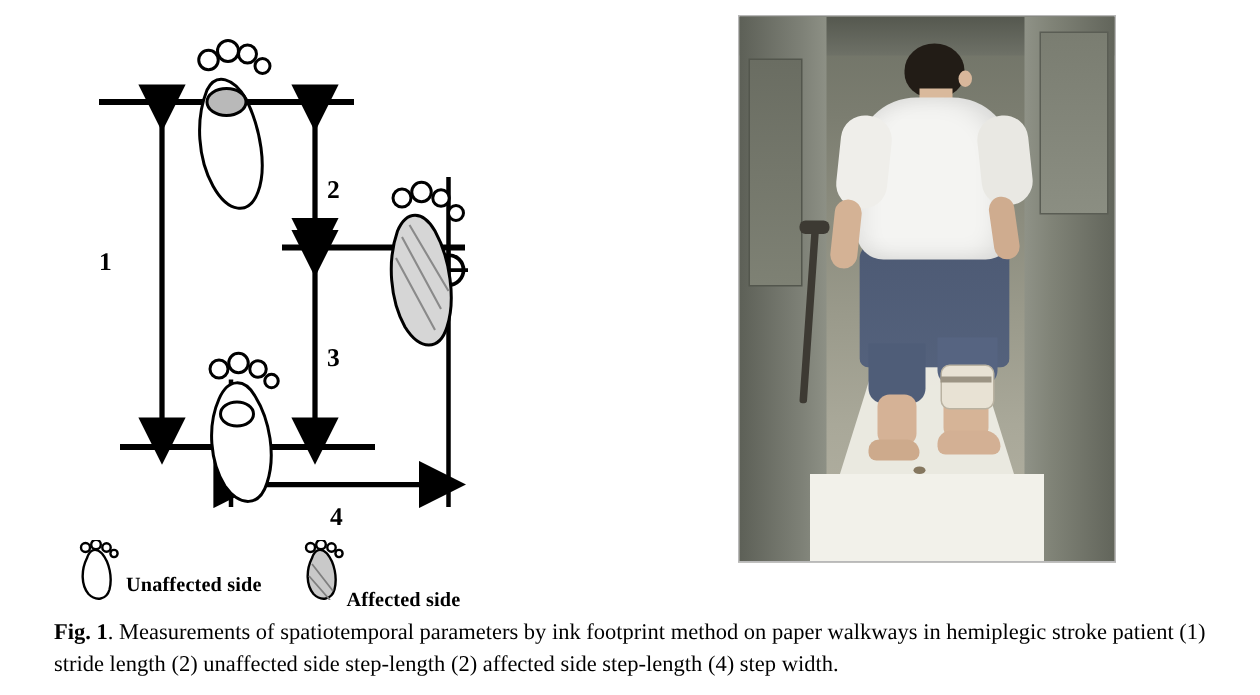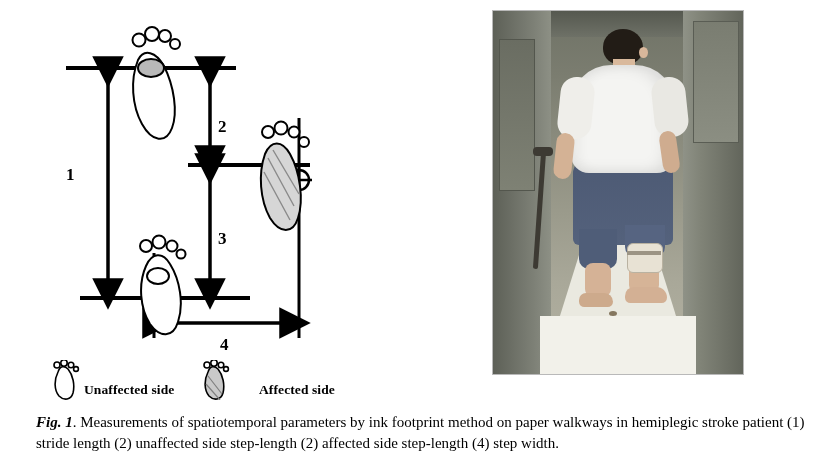--- a/index.html
+++ b/index.html
@@ -41,21 +41,21 @@
   }
   .legend-label {
     position: absolute;
     font-family: "Liberation Serif", serif;
     font-weight: bold;
     font-size: 13.5px;
     letter-spacing: 0.1px;
     white-space: nowrap;
   }
   .legend-label.unaffected { left: 36px; top: 22px; }
-  .legend-label.affected { left: 183px; top: 22px; margin-left: 28px; }
+  .legend-label.affected { left: 183px; top: 32px; }
 
   
   .fig2 {
     position: absolute;
     left: 492px;
     top: 10px;
     width: 250px;
     height: 363px;
     border: 1px solid #b9b9b9;
     overflow: hidden;
@@ -284,21 +284,21 @@
   
   .caption {
     position: absolute;
     left: 36px;
     top: 412px;
     width: 772px;
     font-size: 15px;
     line-height: 1.42;
     text-align: left;
   }
-  .caption .lbl { font-weight: bold; font-style: italic; }
+  .caption .lbl { font-weight: bold; }
 </style>
 </head>
 <body>
 
 <div class="page">
 
   <div class="fig1">
     <svg width="440" height="350" viewBox="0 0 440 350">
       <g stroke="#000" fill="none">
 

